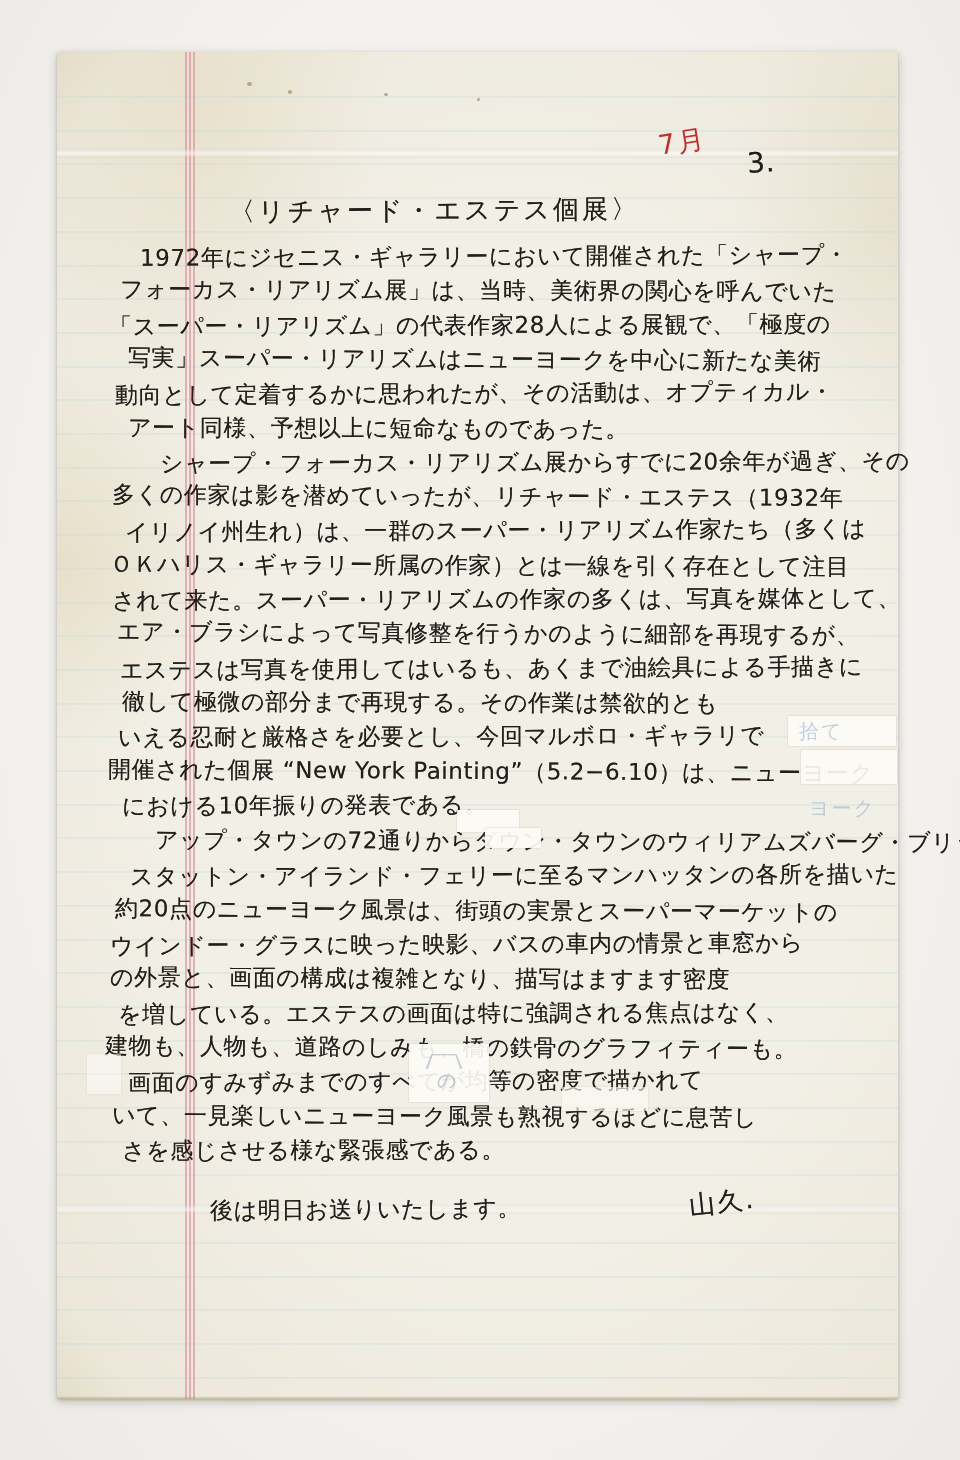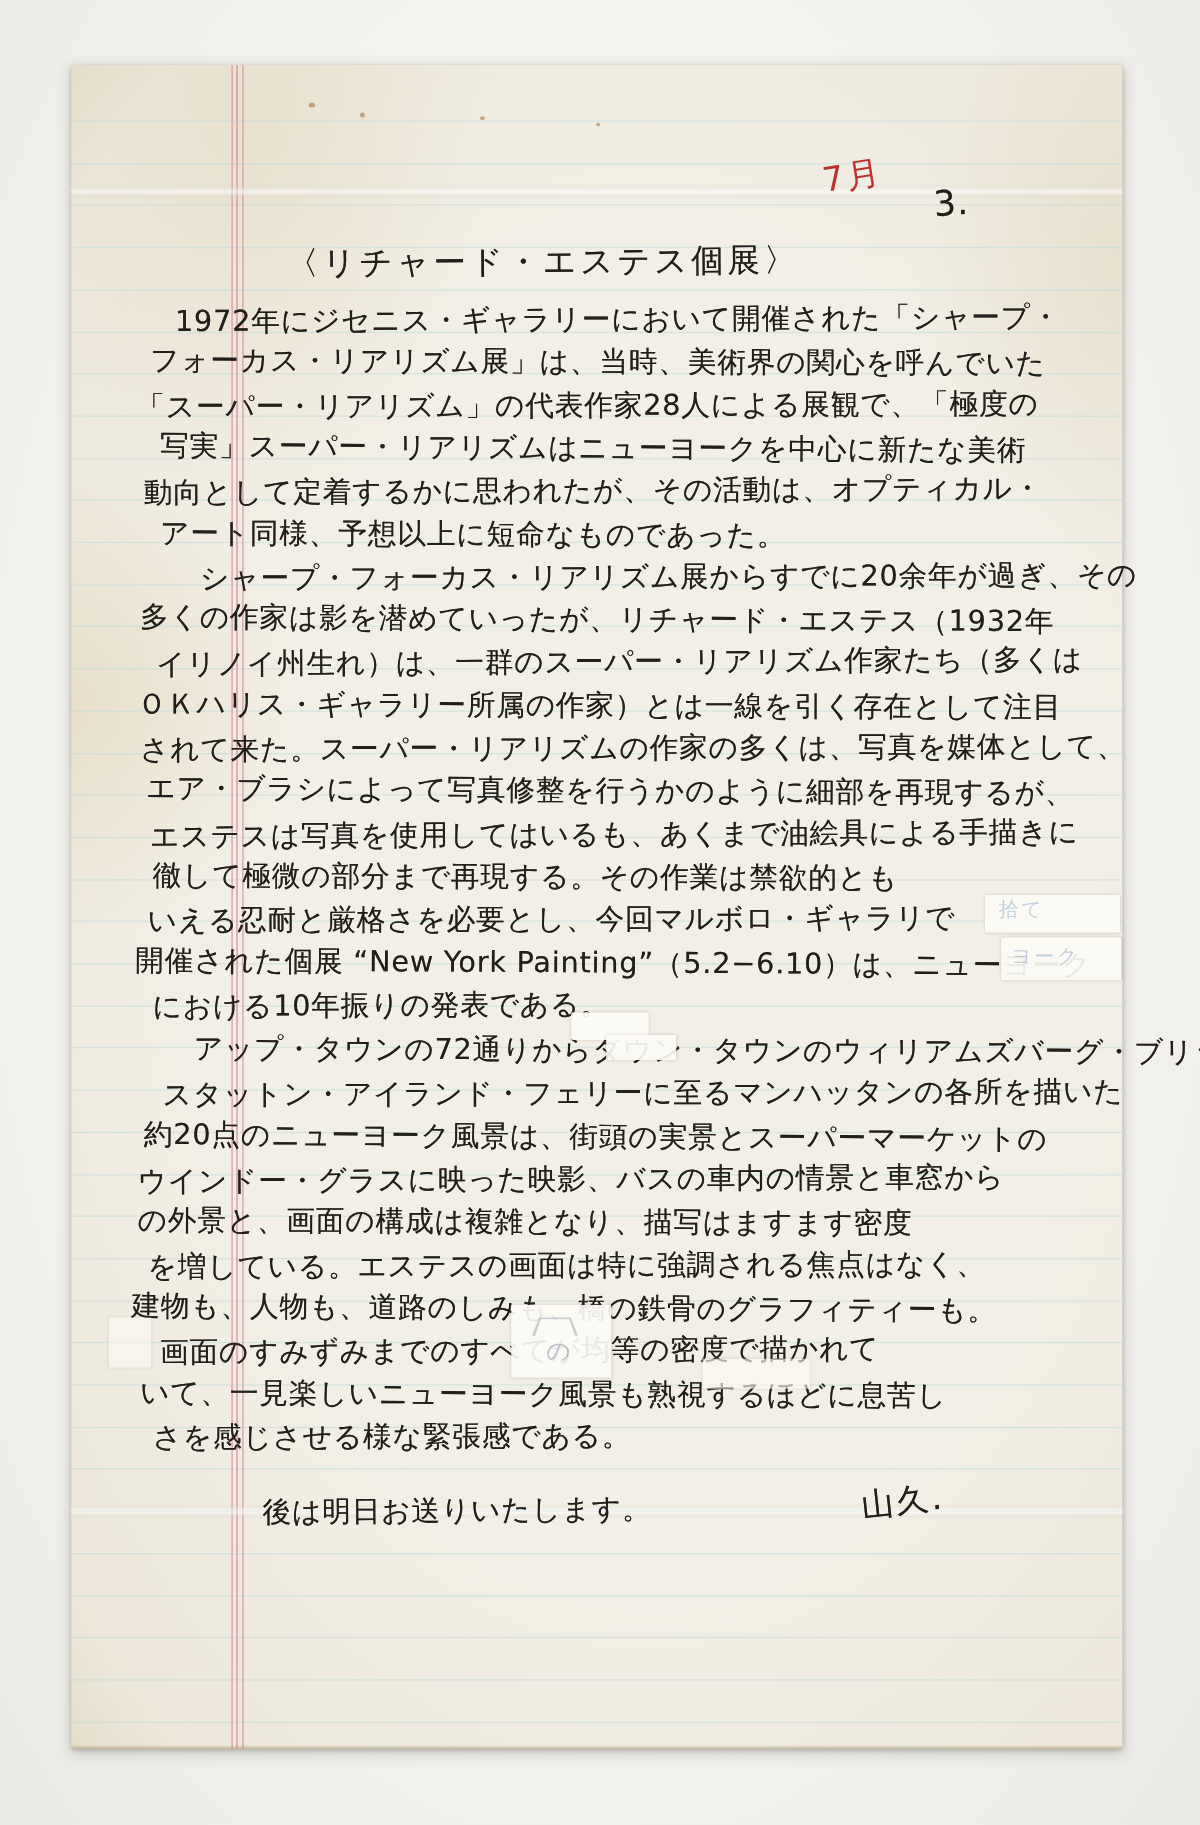--- a/index.html
+++ b/index.html
@@ -47,21 +47,21 @@
   }
   #heading{font-size:26px;letter-spacing:3px;}
   #month-note{color:var(--red,#bb3330);font-size:27px;transform:rotate(-9deg);
     text-shadow:none;letter-spacing:2px;}
   #page-number{font-size:28px;transform:rotate(-4deg);}
   #signature{font-size:26px;transform:rotate(-6deg);letter-spacing:2px;}
   
   .tape{position:absolute;background:rgba(252,251,246,.92);
     box-shadow:0 0 2px rgba(120,110,90,.35);border-radius:1px;}
   .ghost{position:absolute;white-space:nowrap;color:var(--ghostblue,#9db4cf);
-    opacity:.6;font-size:16px;letter-spacing:2px;text-shadow:none;}
+    opacity:.6;font-size:20px;letter-spacing:2px;text-shadow:none;}
   .ghost.pencil{color:#8a92a4;opacity:.55;font-size:19px;}
   .caret-mark{position:absolute;width:26px;height:14px;opacity:.45;
     border-left:2px solid #8a92a4;border-right:2px solid #8a92a4;
     transform:perspective(20px) rotateX(28deg);border-top:2px solid #8a92a4;}
 </style>
 </head>
 <body>
 
 <div id="scan-backdrop"></div>
 
@@ -147,21 +147,21 @@
       <div class="hand" style="left: 61px; top: 946.6px; transform: rotate(-0.2deg);">を増している。エステスの画面は特に強調される焦点はなく、</div>
       <div class="hand" style="left: 48px; top: 980.9px; transform: rotate(0.3deg);">建物も、人物も、道路のしみも、橋の鉄骨のグラフィティーも。</div>
       <div class="hand" style="left: 71px; top: 1015.2px; transform: rotate(-0.3deg);">画面のすみずみまでのすべてが均等の密度で描かれて</div>
       <div class="hand" style="left: 55px; top: 1049.5px; transform: rotate(0.2deg);">いて、一見楽しいニューヨーク風景も熟視するほどに息苦し</div>
       <div class="hand" style="left: 65px; top: 1083.8px; transform: rotate(-0.2deg);">さを感じさせる様な緊張感である。</div>
     </div>
 
   <div class="tape" style="left:731px;top:664px;width:108px;height:30px"></div>
   <div class="ghost" style="left:742px;top:666px">拾て</div>
   <div class="tape" style="left:744px;top:698px;width:96px;height:34px"></div>
-  <div class="ghost" style="left:752px;top:703px">ヨーク</div>
+  <div class="ghost" style="left:752px;top:743px">ヨーク</div>
   <div class="tape" style="left:400px;top:758px;width:62px;height:22px"></div>
   <div class="tape" style="left:428px;top:776px;width:56px;height:20px"></div>
   <div class="tape" style="left:352px;top:992px;width:80px;height:58px"></div>
   <div class="caret-mark" style="left:372px;top:1000px"></div>
   <div class="ghost pencil" style="left:380px;top:1016px">の</div>
   <div class="tape" style="left:505px;top:1035px;width:86px;height:24px;opacity:.7"></div>
   <div class="tape" style="left:30px;top:1002px;width:34px;height:40px;opacity:.6"></div>
 
   <div class="hand" style="left:153px;top:1143px;transform:rotate(-.5deg)">後は明日お送りいたします。</div>
   <div class="hand" id="signature" style="left:632px;top:1136px">山久.</div>

